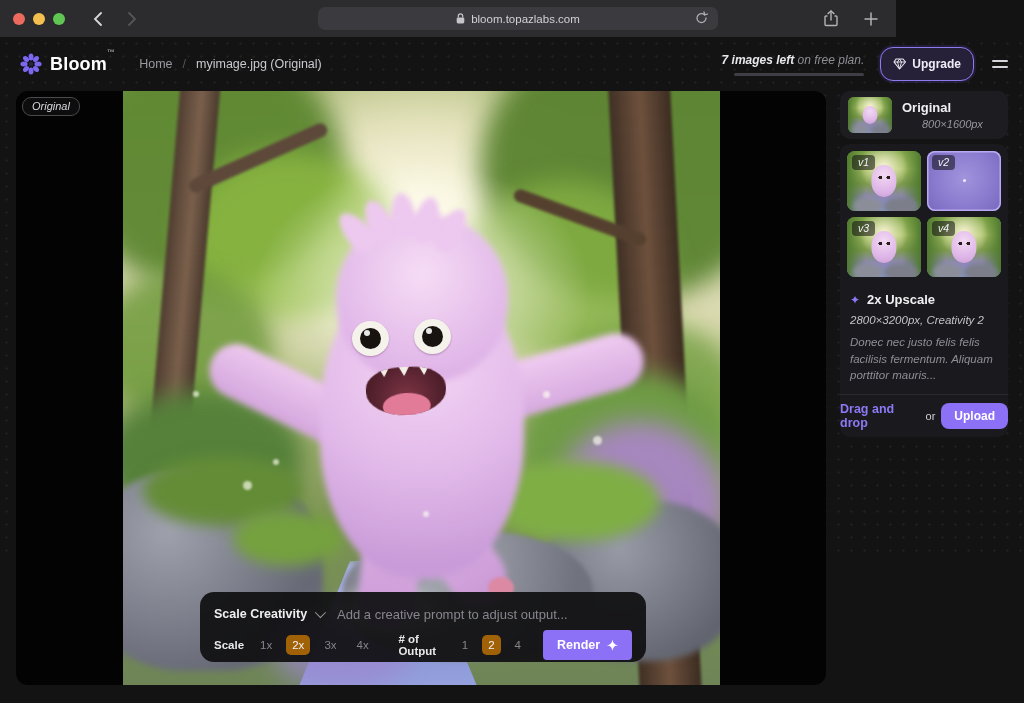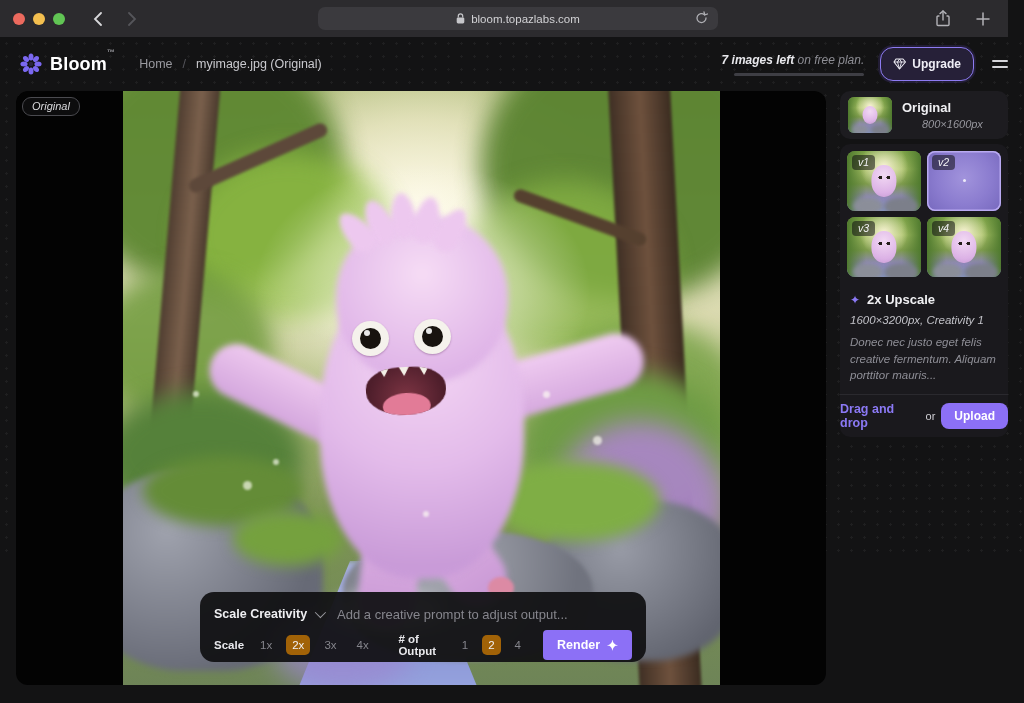--- a/index.html
+++ b/index.html
@@ -1,20 +1,20 @@
 <!DOCTYPE html>
 <html><head>
 <meta charset="utf-8">
 <style>
   * { margin:0; padding:0; box-sizing:border-box; }
   html,body { width:1024px; height:703px; overflow:hidden; background:#131314;
     font-family:"Liberation Sans", sans-serif; }
 
   
-  .browser-bar { position:relative; width:1008px; height:37px; background:#2c2b2e;
+  .browser-bar { position:relative; width:896px; height:37px; background:#2c2b2e;
     display:flex; align-items:center; }
   .traffic { display:flex; gap:8px; margin-left:13px; }
   .light { width:12px; height:12px; border-radius:50%; }
   .light.red { background:#ec6a5e; } .light.yellow { background:#f4bf4f; } .light.green { background:#61c554; }
   .nav-arrows { display:flex; gap:16px; margin-left:24px; }
   .nav-arrow { width:18px; height:18px; display:flex; align-items:center; justify-content:center; }
   .url-bar { position:absolute; left:318px; top:7px; width:400px; height:23px; background:#3b3a3e;
     border-radius:7px; display:flex; align-items:center; justify-content:center; gap:6px; }
   .url-text { color:#d2d2d5; font-size:11.5px; }
   .reload { position:absolute; right:10px; top:4px; }
@@ -447,22 +447,22 @@
             </div>
           <span class="vlabel">v4</span>
         </div>
       </div>
 
       <div class="result-info">
         <div class="ri-title-row">
           <span class="ri-diamond">✦</span>
           <span class="ri-title">2x Upscale</span>
         </div>
-        <div class="ri-meta">1600×3200px, Creativity 1</div>
-        <div class="ri-desc">Donec nec justo eget felis creative fermentum. Aliquam porttitor mauris...</div>
+        <div class="ri-meta">2800×3200px, Creativity 2</div>
+        <div class="ri-desc">Donec nec justo felis felis facilisis fermentum. Aliquam porttitor mauris...</div>
       </div>
 
       <div class="panel-divider"></div>
 
       <div class="dd-row">
         <span class="dd-link">Drag and drop</span>
         <span class="dd-or">or</span>
         <button class="upload-btn">Upload</button>
       </div>
     </div>

